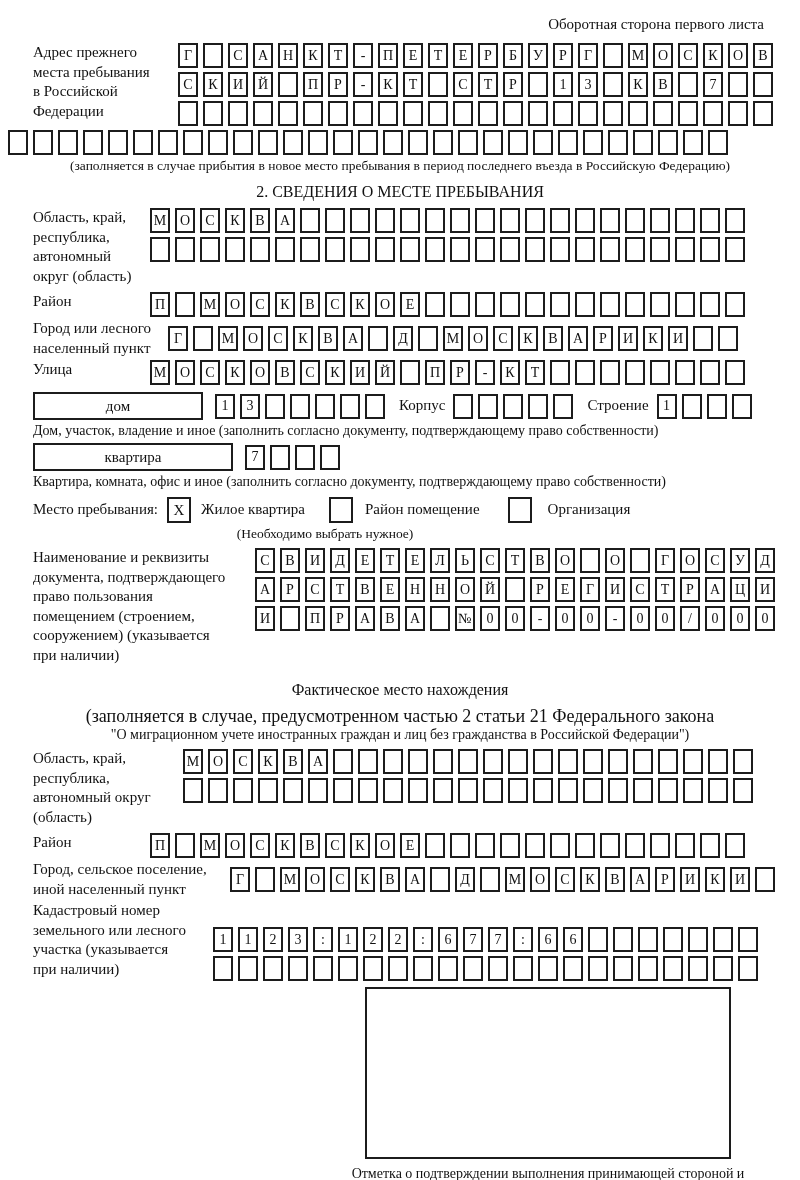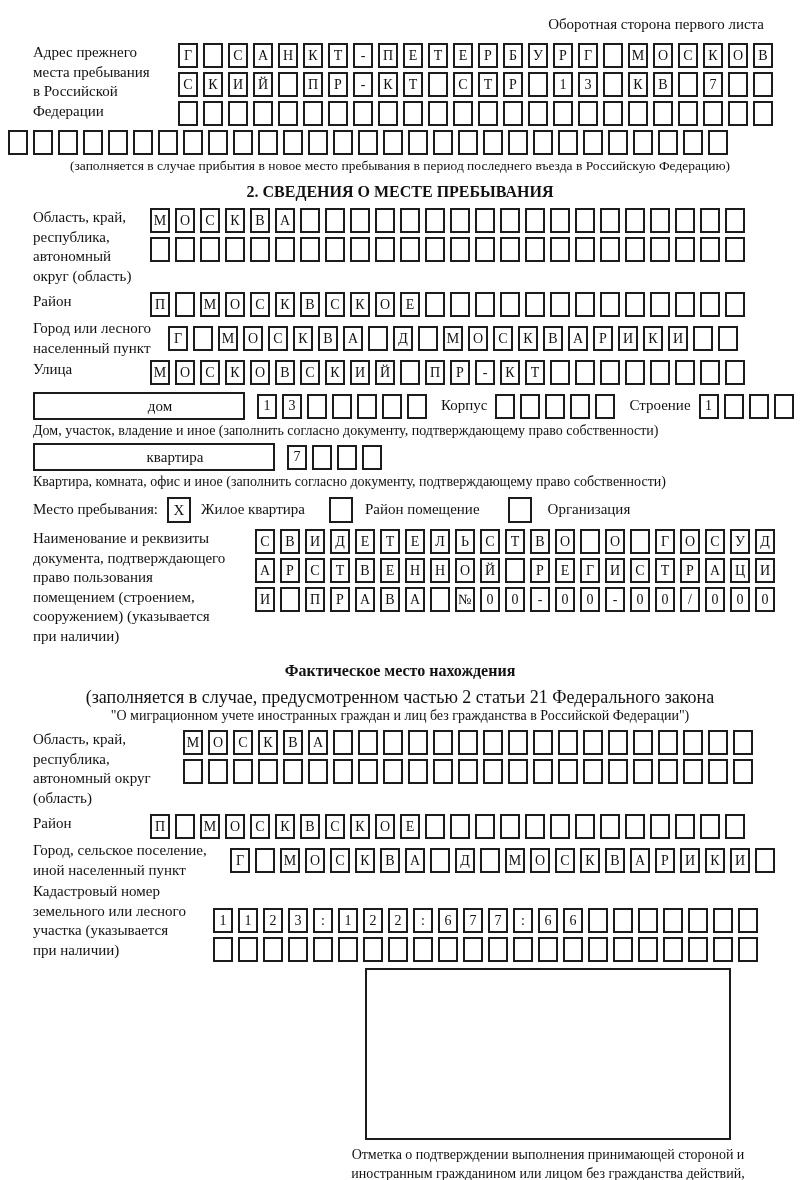--- a/index.html
+++ b/index.html
@@ -7,37 +7,37 @@
     position:relative;
     width:800px;height:1180px;
     box-sizing:border-box;
     padding-top:16px;
     font-family:"Liberation Serif","DejaVu Serif",serif;
     color:#111;
     background:#fff;
     overflow:hidden;
   }
   .hdr-right{ text-align:right; padding-right:36px; font-size:15px; }
-  .sec-title{ text-align:center; font-weight:bold; font-size:16px; margin:9px 0 7px 0; }
+  .sec-title{ text-align:center; font-weight:normal; font-size:16px; margin:9px 0 7px 0; }
   .note-center{ text-align:center; font-size:13.5px; margin-top:3px; }
   .note-left{ font-size:14px; margin:3px 0 4px 33px; }
   .flabel{ font-size:15px; line-height:1.3; white-space:pre-line; }
   .frow{ display:flex; margin-left:33px; margin-top:5px; }
   .rows{ display:flex; flex-direction:column; gap:4px; }
   .boxes{ display:flex; gap:5px; }
   .cbox{
     width:16px;height:21px;
     border:2px solid #1c1c1c;
     display:inline-flex;align-items:center;justify-content:center;
     font-size:14px; line-height:1; background:#fff; flex:0 0 auto;
   }
   .lblbox{
     border:2px solid #1c1c1c; height:24px;
     display:flex;align-items:center;justify-content:center;
-    font-size:15px; background:#fff; box-sizing:content-box;padding-left:42px;
+    font-size:15px; background:#fff; box-sizing:content-box;
   }
   .chkbox{
     width:20px;height:22px;border:2px solid #1c1c1c;
     display:inline-flex;align-items:center;justify-content:center;
     font-size:15px;background:#fff;flex:0 0 auto;
   }
   .inline-row{ display:flex; align-items:center; margin-left:33px; margin-top:7px; }
   .stamp-box{
     margin:6px 0 0 365px; width:362px; height:168px;
     border:2px solid #1c1c1c; background:#fff;
@@ -369,20 +369,21 @@
 
   <div class="inline-row" style="">
     <span class="flabel">Место пребывания:</span>
     <span class="chkbox" style="margin-left:9px">X</span>
     <span class="flabel" style="margin-left:10px">Жилое квартира</span>
     <span class="chkbox" style="margin-left:24px"></span>
     <span class="flabel" style="margin-left:12px">Район помещение</span>
     <span class="chkbox" style="margin-left:28px"></span>
     <span class="flabel" style="margin-left:16px">Организация</span>
   </div>
+  <div class="note-center" style="width:650px">(Необходимо выбрать нужное)</div>
 
   <div class="frow mt6">
     <div class="flabel" style="width:222px">Наименование и реквизиты
 документа, подтверждающего
 право пользования
 помещением (строением,
 сооружением) (указывается
 при наличии)</div>
     <div class="rows">
       <div class="boxes">

